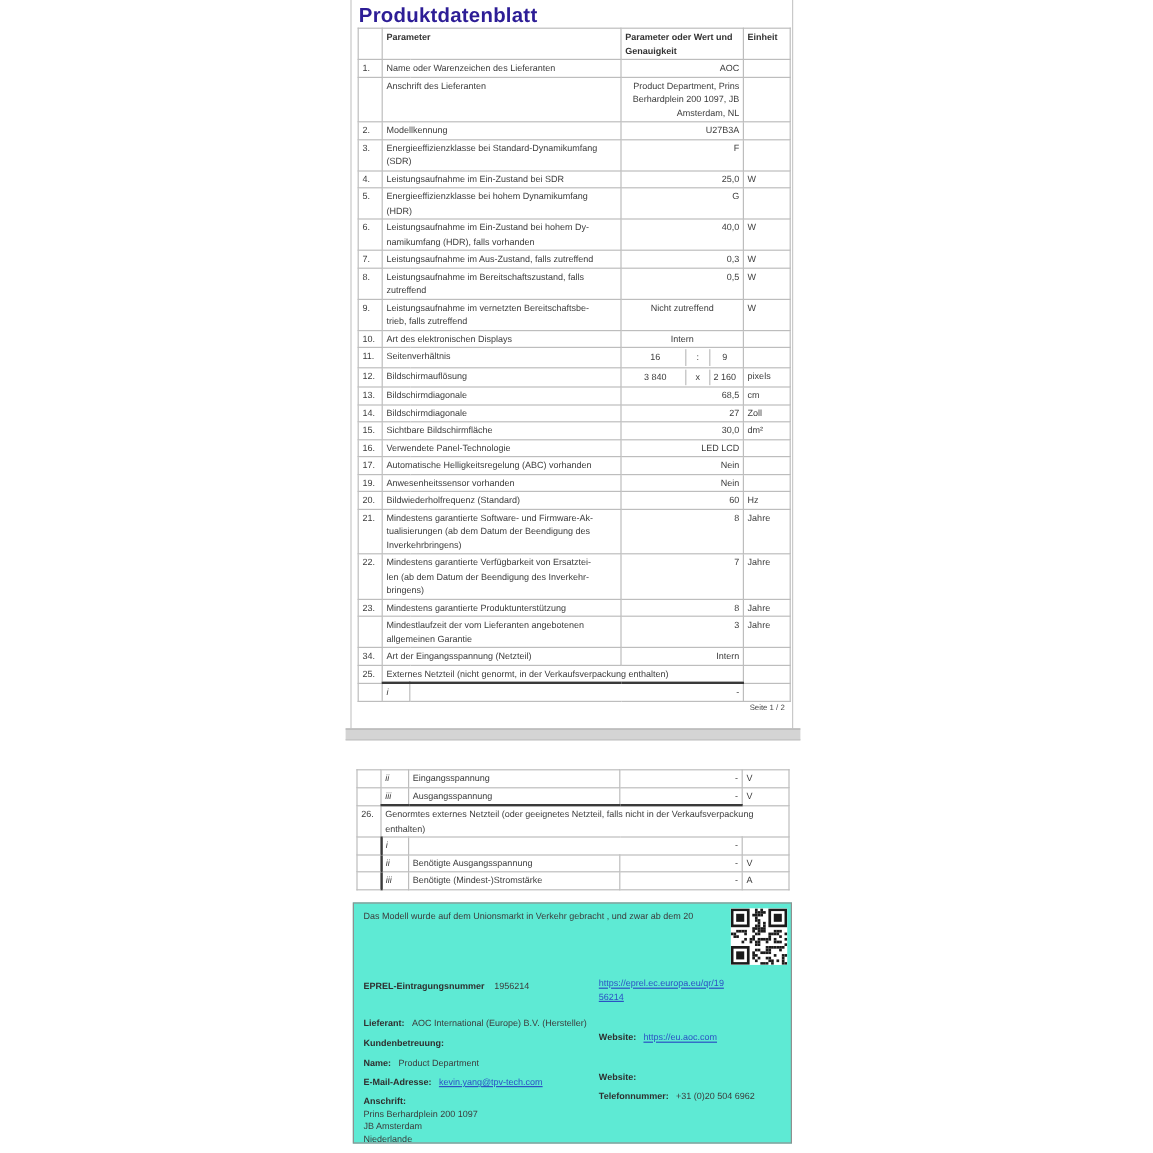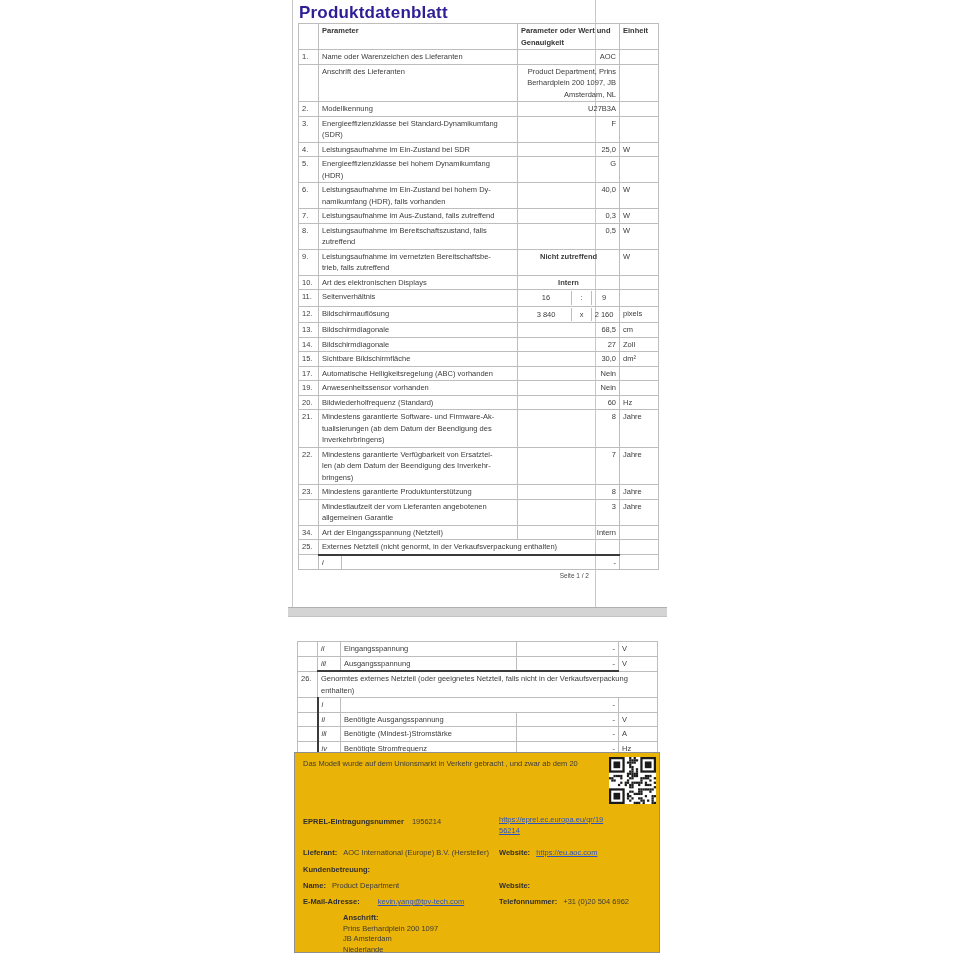--- a/index.html
+++ b/index.html
@@ -2,21 +2,21 @@
 <html><head>
 <meta charset="utf-8">
 <style>
   html,body{margin:0;padding:0;}
   body{
     width:961px;height:961px;position:relative;background:#ffffff;
     font-family:"Liberation Sans", sans-serif;color:#3c3c3c;
   }
   
   .page1{
-    position:absolute;left:292px;top:0;width:304px;height:607px;
+    position:absolute;left:292px;top:0;width:369px;height:607px;
     border-left:1px solid #c9c9c9;border-right:1px solid #c9c9c9;
     background:#fff;box-sizing:border-box;
   }
   .doc-title{
     margin:3px 0 0 6px;font-size:17px;font-weight:bold;color:#2d1d96;
     letter-spacing:0.2px;
   }
   .doc-subtitle{
     margin:6px 0 4px 6px;font-size:7.5px;line-height:10.5px;color:#3f3f3f;
     white-space:pre-line;
@@ -27,21 +27,21 @@
     font-size:7.5px;line-height:11.5px;color:#3c3c3c;margin-left:5px;
   }
   table.sheet td{
     border:1px solid #bdbdbd;padding:1px 3px;vertical-align:top;
     white-space:pre-line;overflow:hidden;
   }
   td.hdr{font-weight:bold;color:#333;}
   td.c-num{padding-left:4px;}
   td.roman{font-style:italic;text-align:left;padding-left:4px;}
   .v-right{text-align:right;}
-  .v-center{text-align:center;font-weight:bold;}
+  .v-center{text-align:center;}
   .v-left{text-align:right;}
   td.splitcell{padding:0;}
   .split-wrap{display:flex;width:100%;}
   .split-a{width:50px;text-align:center;border-right:1px solid #bdbdbd;padding:1px 0;}
   .split-b{width:19px;text-align:center;border-right:1px solid #bdbdbd;padding:1px 0;}
   .split-c{flex:1;text-align:center;padding:1px 0;}
   .dark-bottom{border-bottom:2px solid #3a3a3a !important;}
   .dark-left{border-left:2px solid #3a3a3a !important;}
   .page-footer{
     text-align:right;font-size:6.5px;color:#4a4a4a;margin:2px 6px 0 0;
@@ -49,27 +49,27 @@
   
   .separator{
     position:absolute;left:288px;top:607px;width:379px;height:8px;
     background:#d4d4d4;border-top:1px solid #b0b0b0;border-bottom:1px solid #c2c2c2;
   }
   
   .table2-wrap{position:absolute;left:292px;top:641px;width:369px;}
   
   .infobox{
     position:absolute;left:294px;top:752px;width:366px;height:201px;
-    border:1px solid #8f8f8f;box-sizing:border-box;background:#eab308;
+    border:1px solid #8f8f8f;box-sizing:border-box;background:#5eead4;
     font-size:7.5px;line-height:10.5px;
   }
   .ib-intro{position:absolute;left:8px;top:6px;white-space:nowrap;color:#3c3c3c;}
   .ib-qr{position:absolute;right:3px;top:4px;width:47px;height:47px;background:#fff;}
   .ib-row{position:absolute;left:8px;width:350px;}
-  .ib-right{position:absolute;left:196px;top:0;width:158px;}
+  .ib-right{position:absolute;left:196px;top:12px;width:158px;}
   .b{font-weight:bold;color:#2f2f2f;}
   .link{color:#2b52c4;text-decoration:underline;cursor:pointer;}
   .pre{white-space:pre-line;}
 </style>
 </head>
 <body>
 
 <div class="page1">
   <div class="doc-title">Produktdatenblatt</div>
   <table class="sheet">
@@ -185,20 +185,26 @@
           <td class="v-right">27</td>
           <td>Zoll</td>
         </tr>
         <tr>
           <td class="c-num">15.</td>
           <td colspan="2">Sichtbare Bildschirmfläche</td>
           <td class="v-right">30,0</td>
           <td>dm²</td>
         </tr>
         <tr>
+          <td class="c-num">16.</td>
+          <td colspan="2">Verwendete Panel-Technologie</td>
+          <td class="v-right">LED LCD</td>
+          <td></td>
+        </tr>
+        <tr>
           <td class="c-num">17.</td>
           <td colspan="2">Automatische Helligkeitsregelung (ABC) vorhanden</td>
           <td class="v-right">Nein</td>
           <td></td>
         </tr>
         <tr>
           <td class="c-num">19.</td>
           <td colspan="2">Anwesenheitssensor vorhanden</td>
           <td class="v-right">Nein</td>
           <td></td>
@@ -303,27 +309,20 @@
           <td>Benötigte Ausgangsspannung</td>
           <td class="v-right">-</td>
           <td>V</td>
         </tr>
         <tr>
           <td class="c-num"></td>
           <td class="roman dark-left">iii</td>
           <td>Benötigte (Mindest-)Stromstärke</td>
           <td class="v-right">-</td>
           <td>A</td>
-        </tr>
-        <tr>
-          <td class="c-num"></td>
-          <td class="roman dark-left">iv</td>
-          <td>Benötigte Stromfrequenz</td>
-          <td class="v-right">-</td>
-          <td>Hz</td>
         </tr>
       </tbody>
   </table>
 </div>
 
 <div class="infobox">
   <div class="ib-intro">Das Modell wurde auf dem Unionsmarkt in Verkehr gebracht , und zwar ab dem 20</div>
   <div class="ib-qr" id="qrbox"><svg width="47" height="47">
         <rect width="47" height="47" fill="#ffffff"></rect>
         <rect x="20.14" y="0.00" width="2.24" height="2.24" fill="#1a1a1a"></rect>
@@ -469,26 +468,26 @@
   <div class="ib-row" style="top:128px;">
     <span class="b">Name:</span>
     <span style="margin-left:4px;">Product Department</span>
     <span class="ib-right">
       <span class="b">Website:</span>
     </span>
   </div>
 
   <div class="ib-row" style="top:144px;">
     <span class="b">E-Mail-Adresse:</span>
-    <span class="link" style="margin-left:16px;">kevin.yang@tpv-tech.com</span>
+    <span class="link" style="margin-left:4px;">kevin.yang@tpv-tech.com</span>
     <span class="ib-right">
       <span class="b">Telefonnummer:</span>
       <span style="margin-left:4px;">+31 (0)20 504 6962</span>
     </span>
   </div>
 
-  <div class="ib-row" style="top:160px;margin-left:40px;">
+  <div class="ib-row" style="top:160px;">
     <span class="b">Anschrift:</span>
     <div class="pre">Prins Berhardplein 200 1097
 JB Amsterdam
 Niederlande</div>
   </div>
 </div>
 
 </body></html>

